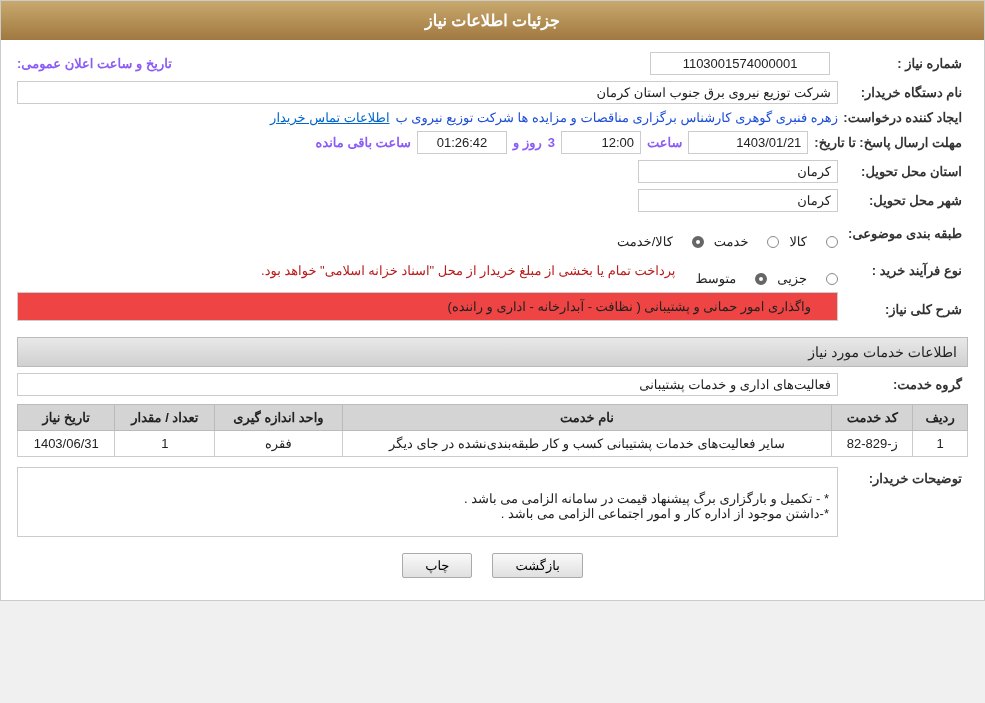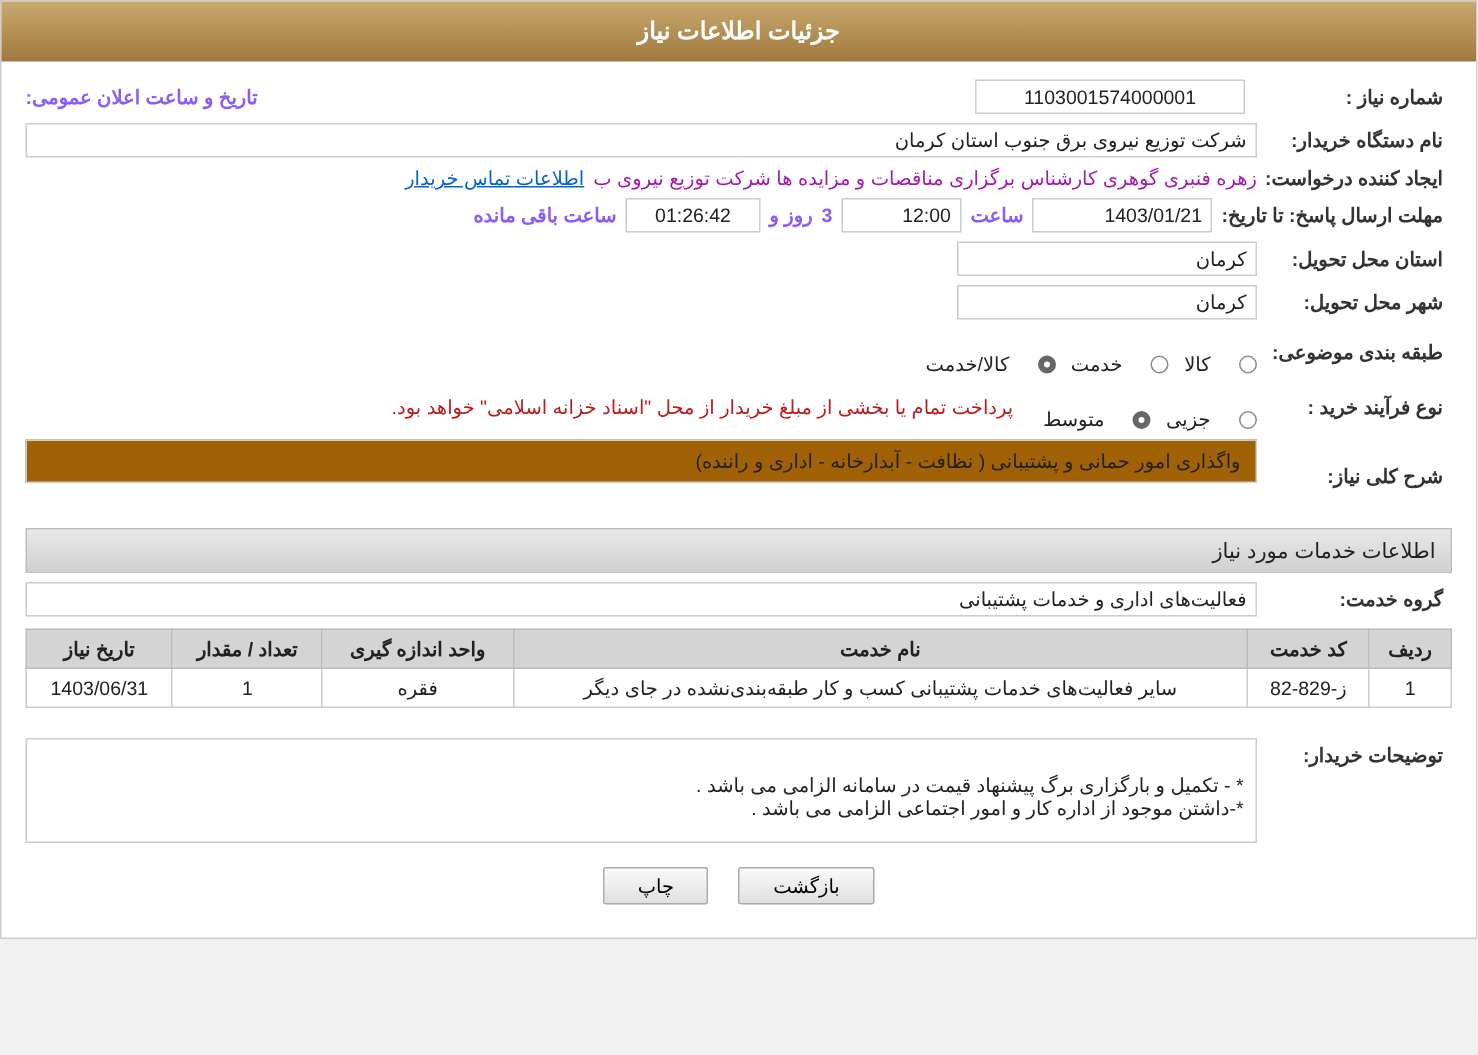--- a/index.html
+++ b/index.html
@@ -145,23 +145,23 @@
       text-align: right;
       width: 100%;
     }
     .row-inline {
       display: flex;
       align-items: center;
       gap: 8px;
     }
     .bordered-area {
       border: 1px solid #ccc;
-      padding: 6px 10px;
-      margin-bottom: 20px;
-      background: #a16207;
+      padding: 6px 26px;
+      margin-bottom: 6px;
+      background: #ef4444;
     }
   </style>
 </head>
 <body>
 
 <div class="page-wrapper">
 
   <div class="page-header">
     <span>جزئیات اطلاعات نیاز</span>
   </div>
@@ -178,21 +178,21 @@
       </div>
     </div>
 
     <div class="row">
       <span class="label">نام دستگاه خریدار:</span>
       <span class="value-box wide" style="flex:1;">شرکت توزیع نیروی برق جنوب استان کرمان</span>
     </div>
 
     <div class="row">
       <span class="label">ایجاد کننده درخواست:</span>
-      <span style="font-size:13px; color:#a21caf;">زهره فنبری گوهری کارشناس برگزاری مناقصات و مزایده ها شرکت توزیع نیروی ب</span>
+      <span style="font-size:13px; color:#1d4ed8;">زهره فنبری گوهری کارشناس برگزاری مناقصات و مزایده ها شرکت توزیع نیروی ب</span>
       <span style="margin-right:6px;"> </span>
       <a class="blue-link" href="#">اطلاعات تماس خریدار</a>
     </div>
 
     <div class="row" style="gap:6px;">
       <span class="label">مهلت ارسال پاسخ: تا تاریخ:</span>
       <span class="value-box" style="min-width:120px;">1403/01/21</span>
       <span class="inline-label">ساعت</span>
       <span class="value-box" style="min-width:80px;">12:00</span>
       <span class="inline-label">3</span>
@@ -276,21 +276,21 @@
           <td>1</td>
           <td>ز-829-82</td>
           <td class="text-right">سایر فعالیت‌های خدمات پشتیبانی کسب و کار طبقه‌بندی‌نشده در جای دیگر</td>
           <td>فقره</td>
           <td>1</td>
           <td>1403/06/31</td>
         </tr>
       </tbody>
     </table>
 
-    <div class="row" style="align-items:flex-start; margin-top:20px;">
+    <div class="row" style="align-items:flex-start; margin-top:10px;">
       <span class="label" style="padding-top:4px;">توضیحات خریدار:</span>
       <div class="comments-box" style="flex:1; white-space:pre-line;">
         <span>* - تکمیل و بارگزاری برگ پیشنهاد قیمت در سامانه الزامی می باشد .
 *-داشتن موجود از اداره کار و امور اجتماعی الزامی می باشد .</span>
       </div>
     </div>
 
     <div class="btn-row">
       <button class="btn">بازگشت</button>
       <button class="btn">چاپ</button>

